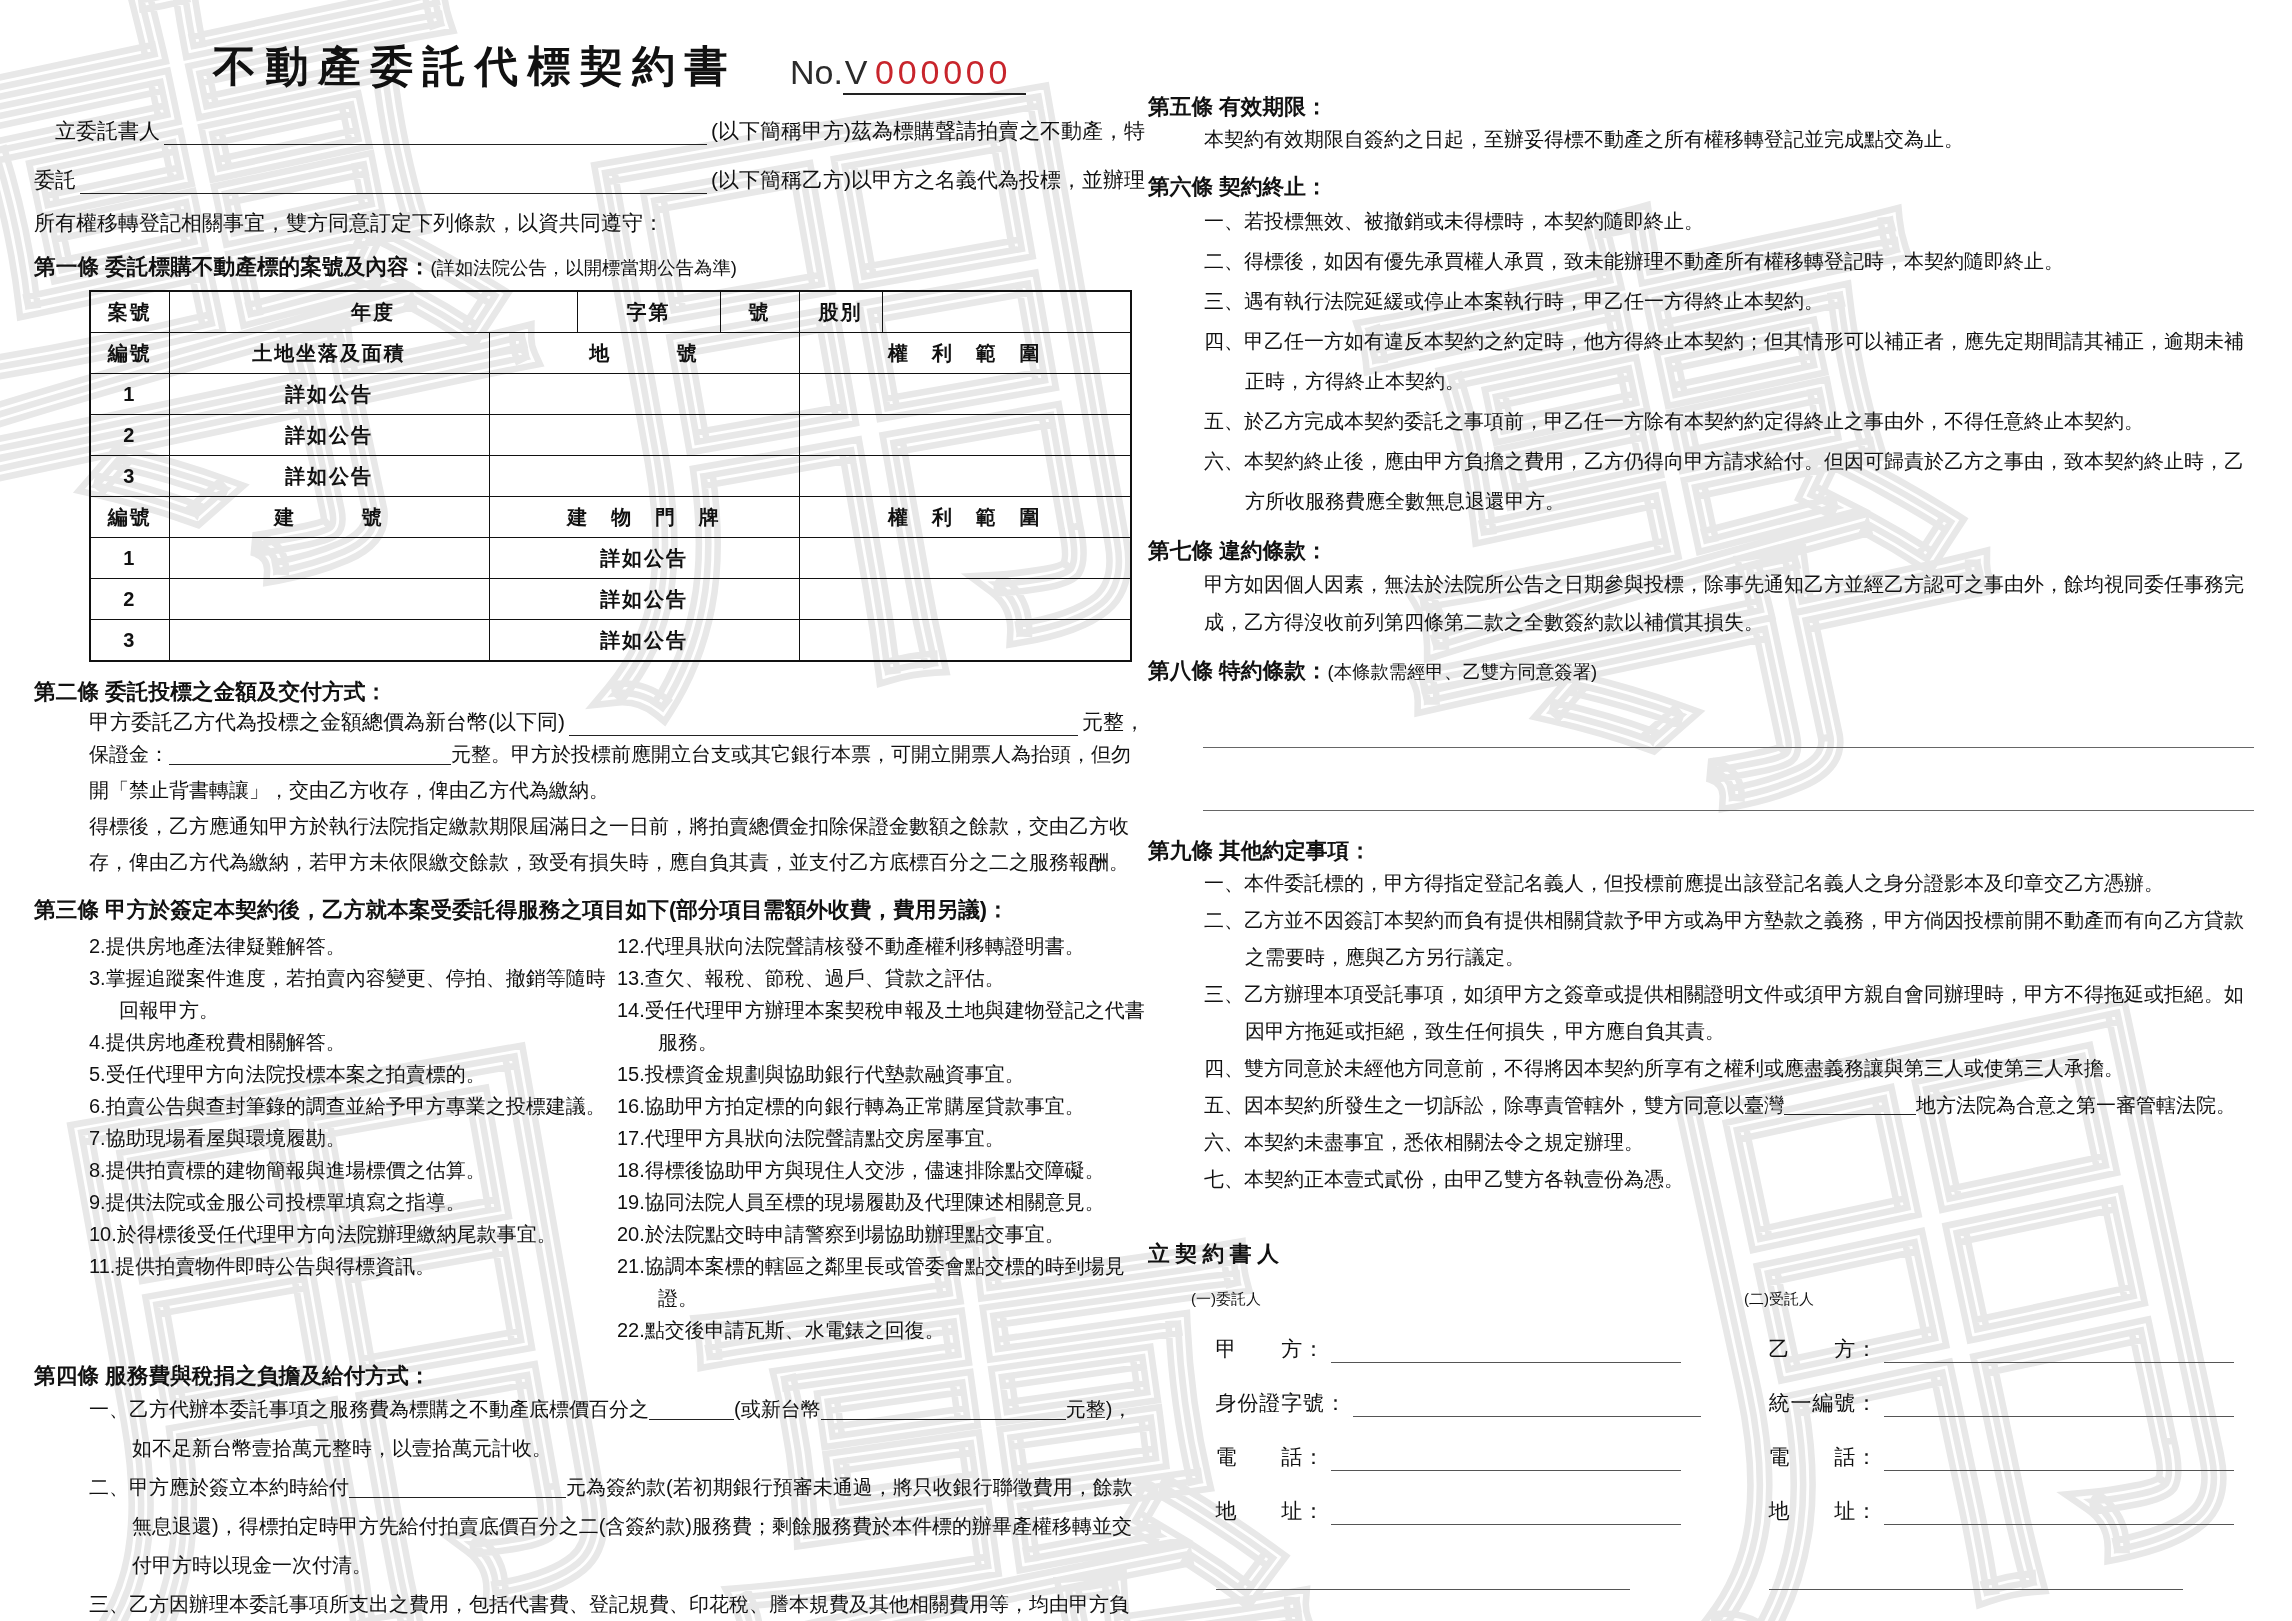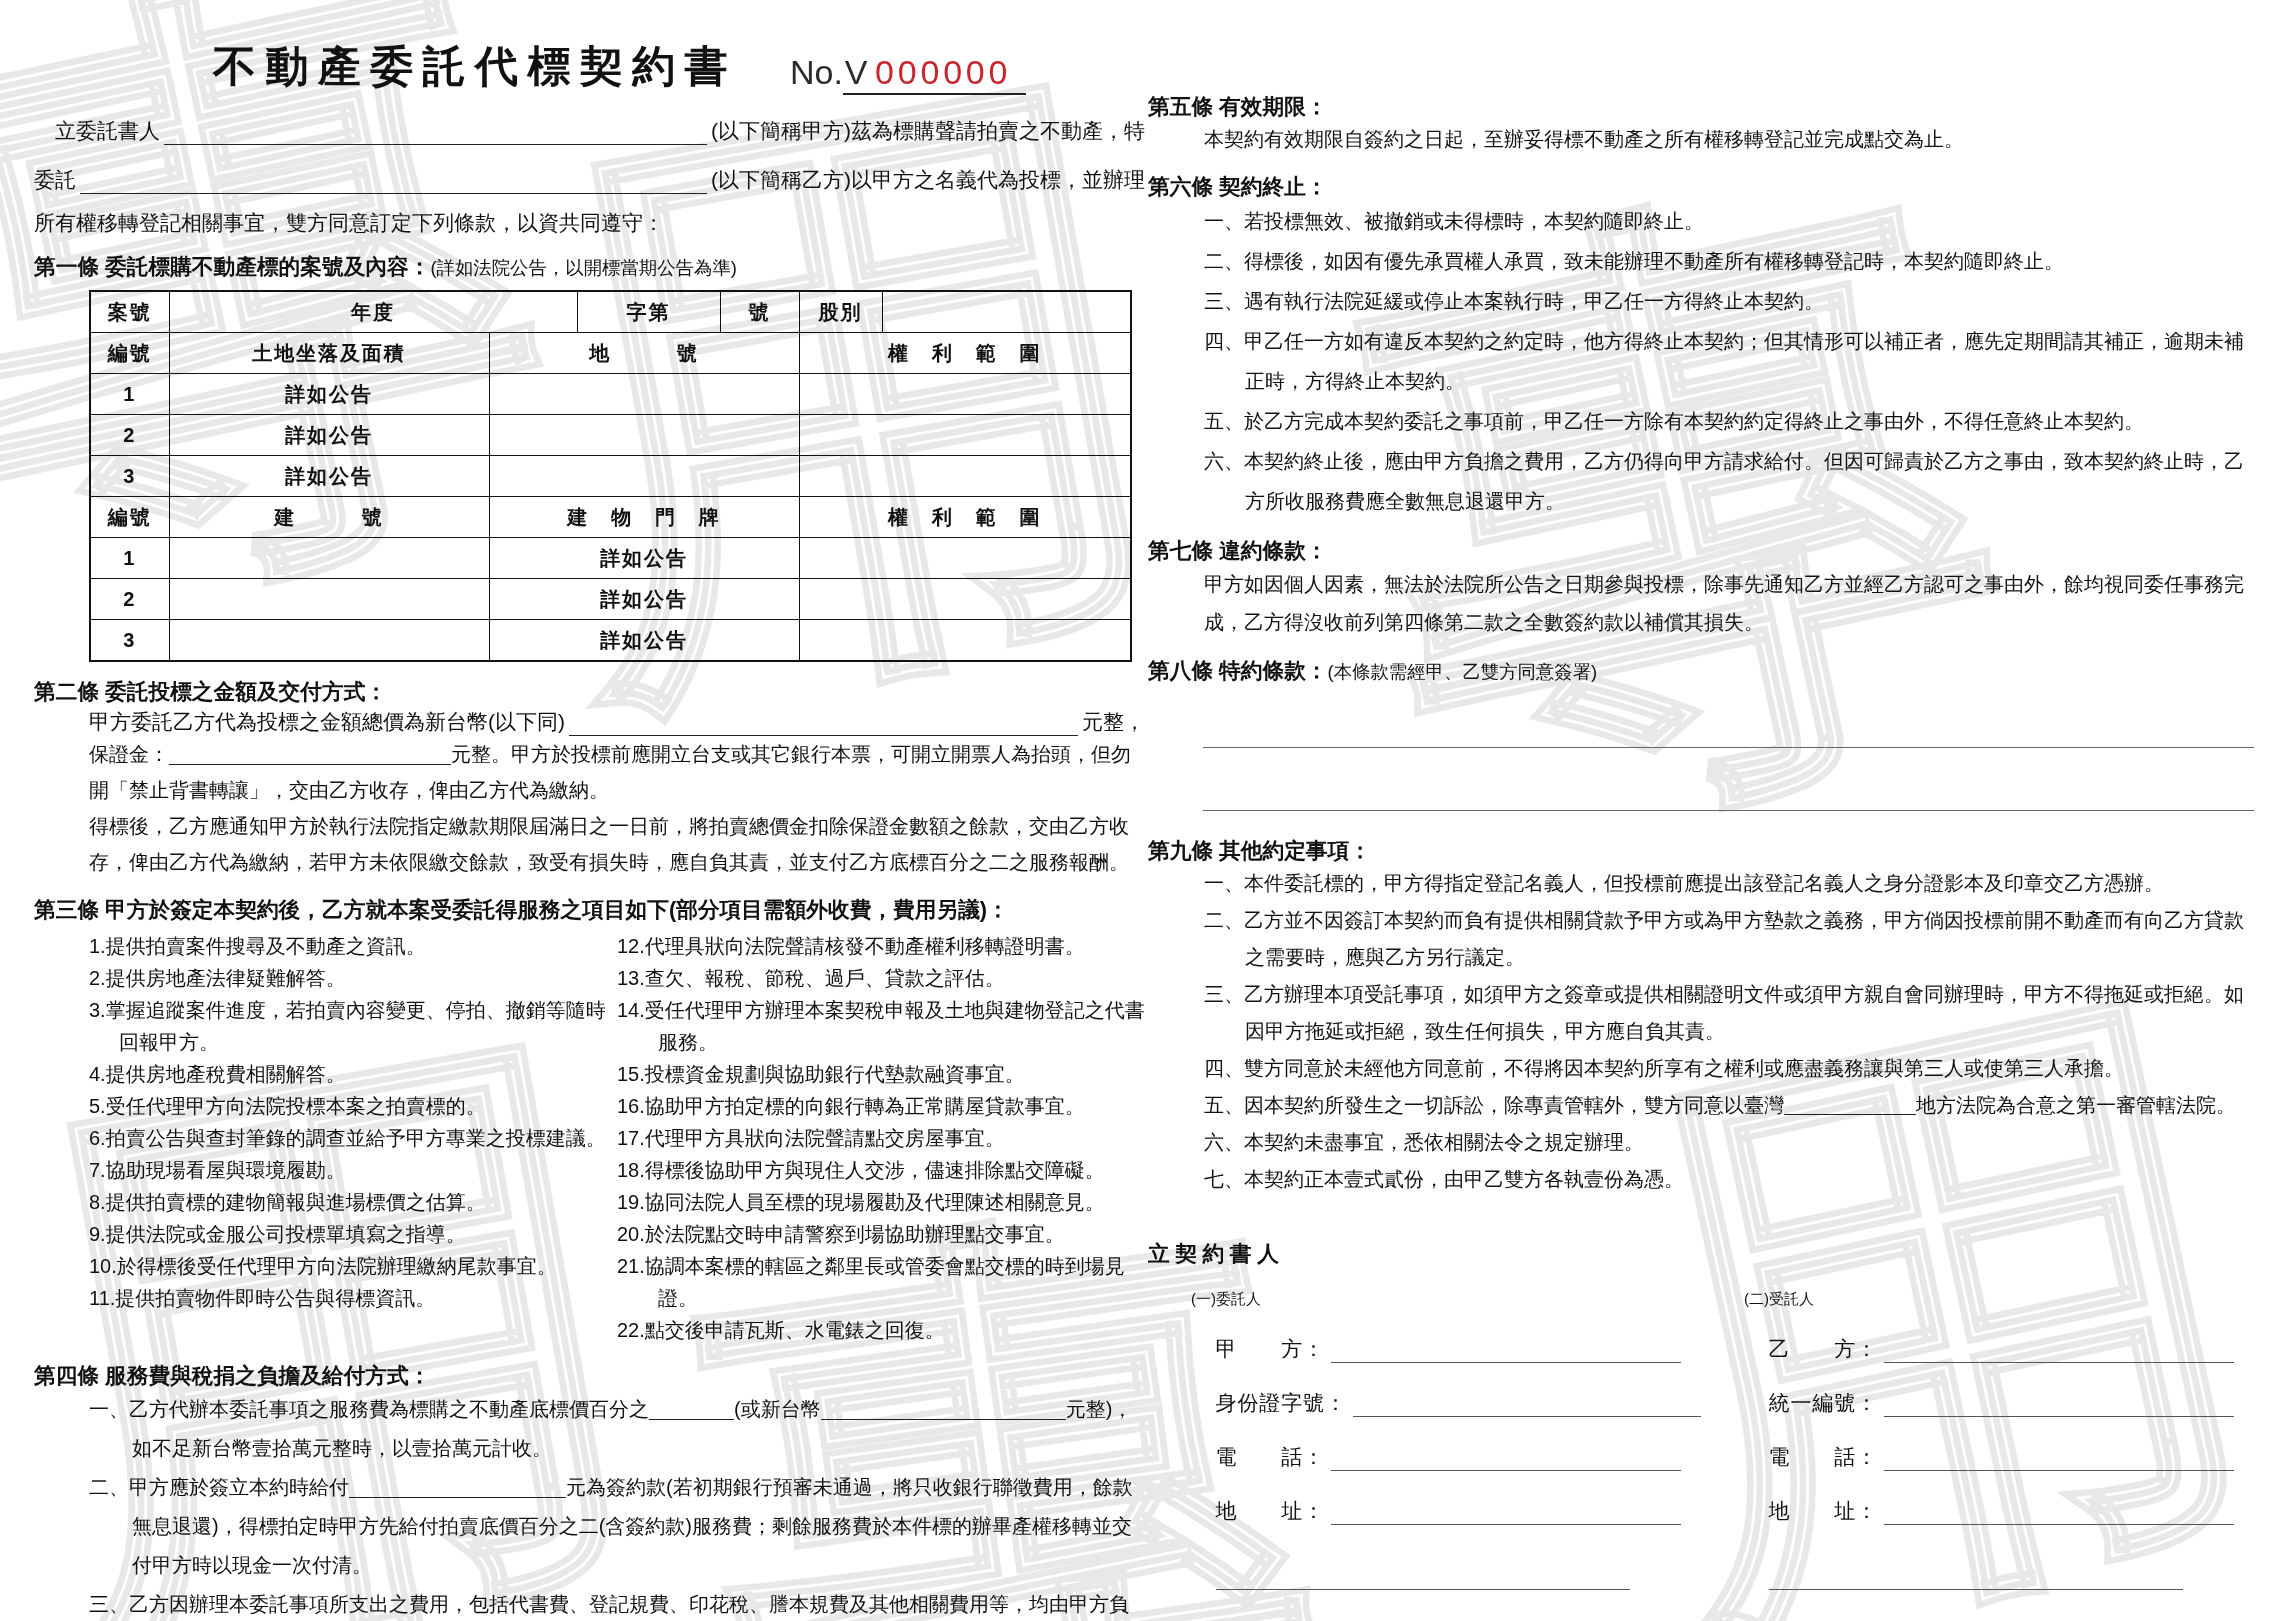--- a/index.html
+++ b/index.html
@@ -192,21 +192,20 @@
     </div>
   </div>
 
   <div class="art">
     <div class="art-head">
       <span>第三條</span>
       <span>甲方於簽定本契約後，乙方就本案受委託得服務之項目如下(部分項目需額外收費，費用另議)：</span>
     </div>
     <div class="cols">
       <div class="col">
-        <div class="li">1.提供拍賣案件搜尋及不動產之資訊。</div>
         <div class="li">2.提供房地產法律疑難解答。</div>
         <div class="li">3.掌握追蹤案件進度，若拍賣內容變更、停拍、撤銷等隨時回報甲方。</div>
         <div class="li">4.提供房地產稅費相關解答。</div>
         <div class="li">5.受任代理甲方向法院投標本案之拍賣標的。</div>
         <div class="li">6.拍賣公告與查封筆錄的調查並給予甲方專業之投標建議。</div>
         <div class="li">7.協助現場看屋與環境履勘。</div>
         <div class="li">8.提供拍賣標的建物簡報與進場標價之估算。</div>
         <div class="li">9.提供法院或金服公司投標單填寫之指導。</div>
         <div class="li">10.於得標後受任代理甲方向法院辦理繳納尾款事宜。</div>
         <div class="li">11.提供拍賣物件即時公告與得標資訊。</div>

